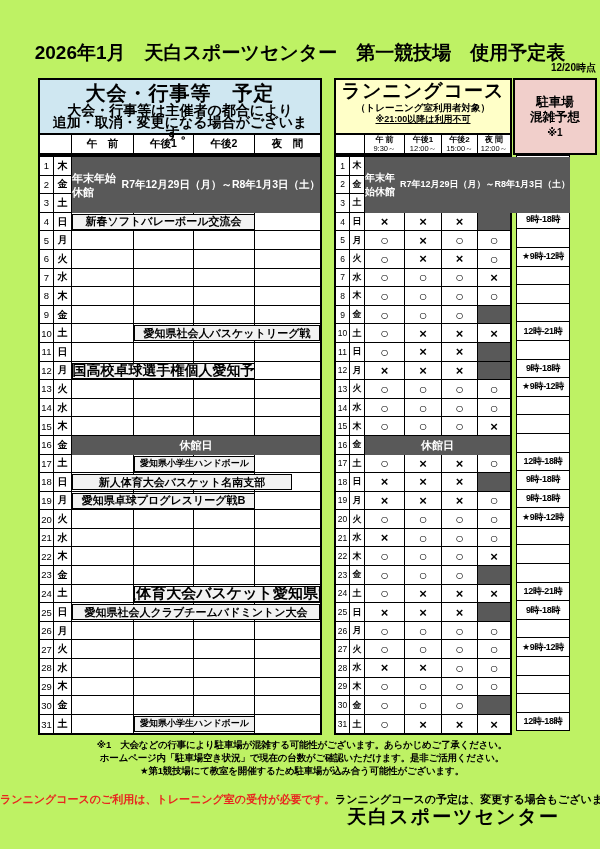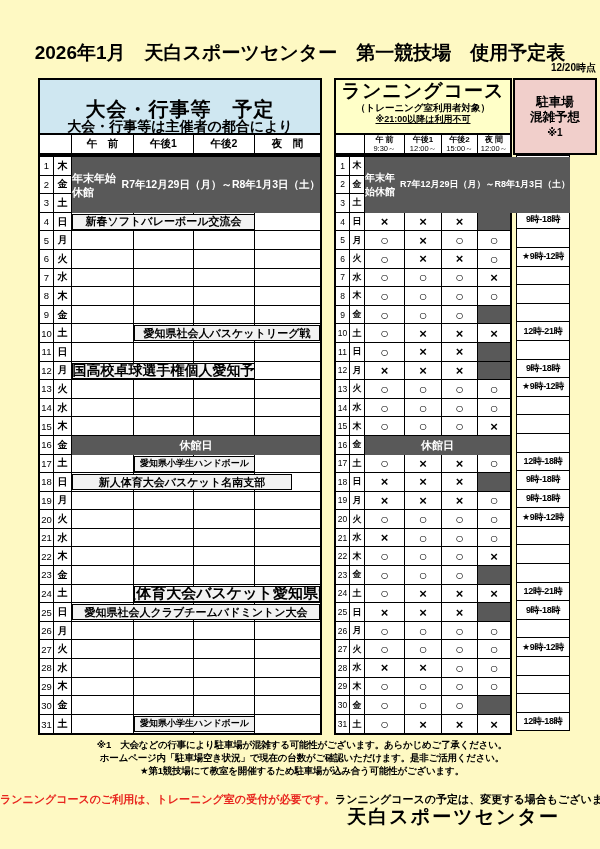--- a/index.html
+++ b/index.html
@@ -1,26 +1,26 @@
 <!DOCTYPE html>
 <html style="--dark: #595959; --blue: #cfe7f1; --yellow: #ffffc8; --pink: #f1cfcb; --event-bg: #f2f2f2; --red: #e8261f;"><head>
 <meta charset="utf-8">
 <style>
   html,body{margin:0;padding:0;background:#fff;}
-  .page{position:relative;width:600px;height:849px;background:#fef9c3;overflow:hidden;
+  .page{position:relative;width:600px;height:849px;background:#bef264;overflow:hidden;
         font-family:"Liberation Sans","DejaVu Sans",sans-serif;color:#000;}
 
   .title{position:absolute;top:40px;left:0;width:100%;text-align:center;
          font-size:19px;font-weight:bold;white-space:nowrap;}
   .asof{position:absolute;top:61px;right:4px;font-size:10px;font-weight:bold;}
 
   
   .ltable{position:absolute;left:38px;top:78px;width:284px;}
   .lt-head{box-sizing:border-box;height:57px;border:2px solid #000;background:var(--blue);
-           text-align:center;padding-top:18px;}
+           text-align:center;padding-top:2px;}
   .lt-title{font-size:20px;font-weight:bold;line-height:23px;letter-spacing:1px;}
   .lt-note{font-size:14px;line-height:11.5px;font-weight:600;}
   .lt-cols{box-sizing:border-box;display:grid;grid-template-columns:32px 62px 60px 61px 65px;
            height:20px;border:2px solid #000;border-top:none;background:#fff;}
   .hcell{border-right:1px solid #000;display:flex;align-items:center;justify-content:center;
          font-size:10.5px;font-weight:bold;box-sizing:border-box;}
   .hcell:last-child{border-right:none;}
   .lt-rows,.rt-rows{position:relative;box-sizing:border-box;border:2px solid #000;border-top:2px solid #000;background:#fff;}
   .lt-rows{width:284px;}
 
@@ -94,20 +94,21 @@
 <body>
 
 <div class="page">
   <div class="title">2026年1月　天白スポーツセンター　第一競技場　使用予定表</div>
   <div class="asof">12/20時点</div>
 
   <div class="ltable">
     <div class="lt-head">
       <div class="lt-title">大会・行事等　予定</div>
       <div class="lt-note">大会・行事等は主催者の都合により</div>
+      <div class="lt-note">追加・取消・変更になる場合がございます。</div>
     </div>
     <div class="lt-cols">
       <div class="hcell"></div>
       <div class="hcell">午　前</div>
       <div class="hcell">午後1</div>
       <div class="hcell">午後2</div>
       <div class="hcell">夜　間</div>
     </div>
     <div class="lt-rows" id="left-rows">
         <div class="trow lrow">
@@ -260,20 +261,21 @@
           <div class="cell slot"></div>
           <div class="event-box" style="left: 32px; width: 220px; font-size: 11px; text-align: right;">新人体育大会バスケット名南支部</div>
         </div>
         <div class="trow lrow">
           <div class="cell cnum">19</div>
           <div class="cell cdow">月</div>
           <div class="cell slot"></div>
           <div class="cell slot"></div>
           <div class="cell slot"></div>
           <div class="cell slot"></div>
+          <div class="event-box" style="left: 32px; width: 183px; font-size: 11px;">愛知県卓球プログレスリーグ戦B</div>
         </div>
         <div class="trow lrow">
           <div class="cell cnum">20</div>
           <div class="cell cdow">火</div>
           <div class="cell slot"></div>
           <div class="cell slot"></div>
           <div class="cell slot"></div>
           <div class="cell slot"></div>
         </div>
         <div class="trow lrow">

